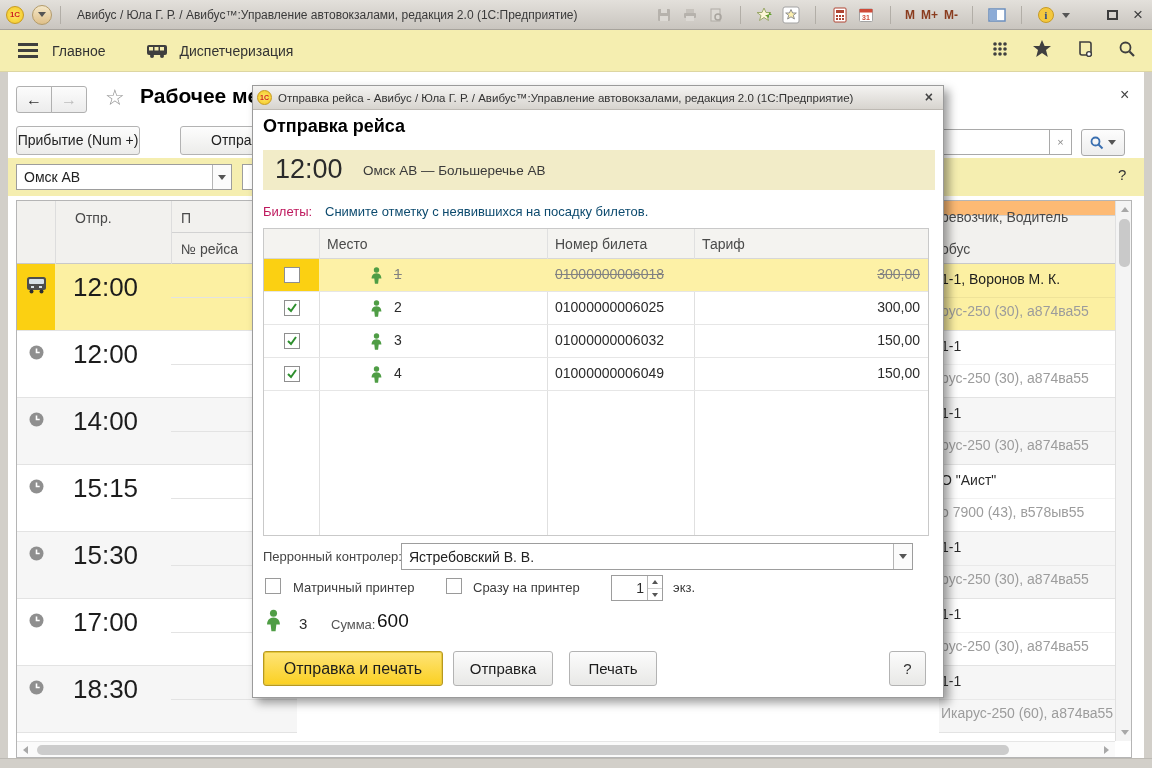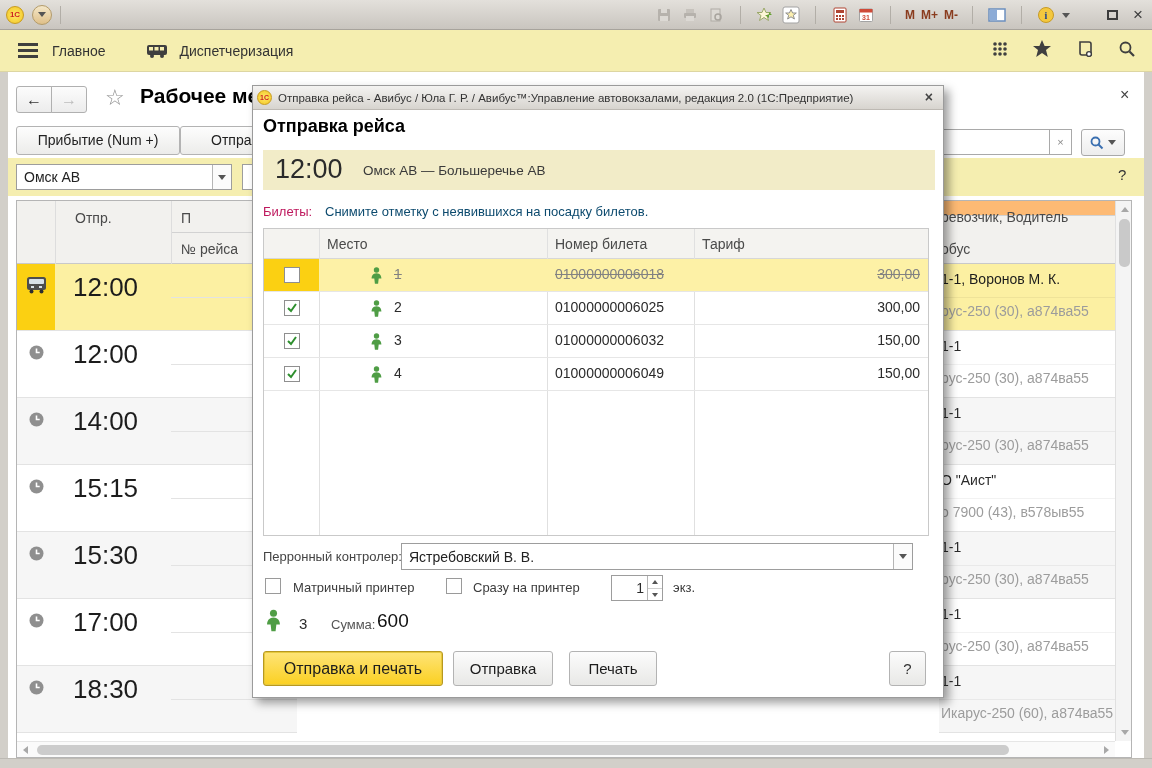--- a/index.html
+++ b/index.html
@@ -119,20 +119,21 @@
 </style>
 </head>
 <body>
 
 <div class="titlebar">
   <span class="logo1c" style="margin-left:6px">1С</span>
   <span class="sysbtn">
       <span class="caret-down"></span>
     </span>
   <span class="tb-sep"></span>
+  <span class="tb-title">Авибус / Юла Г. Р. / Авибус™:Управление автовокзалами, редакция 2.0 (1С:Предприятие)</span>
   <div class="tb-icons">
     <span class="tbi">
         <svg width="16" height="16">
           <rect x="2" y="2" width="12" height="12" rx="1" fill="#b6b2ac"></rect>
           <rect x="5" y="2" width="6" height="4" fill="#dcd9d4"></rect>
           <rect x="4" y="9" width="8" height="5" fill="#dcd9d4"></rect>
         </svg>
       </span>
     <span class="tbi">
         <svg width="16" height="16">
@@ -254,21 +255,21 @@
 <div class="abs strip" style="left:0;top:72px;width:8px;height:696px"></div>
 <div class="abs strip" style="left:1144px;top:72px;width:8px;height:696px"></div>
 <div class="abs strip" style="left:0;top:758px;width:1152px;height:10px;border-top:1px solid #bdbab4"></div>
 
 <div class="navbtn" style="left:16px;border-radius:3px 0 0 3px"><span style="color:#333">←</span></div>
 <div class="navbtn" style="left:51px;border-radius:0 3px 3px 0"><span style="color:#bdbdbd">→</span></div>
 <div class="abs" style="left:105px;top:85px;font-size:22px;color:#8f8f8f">☆</div>
 <div class="wtitle">Рабочее ме</div>
 <div class="abs" style="left:1120px;top:86px;font-size:16px;color:#444">×</div>
 
-<div class="toolbtn" style="left:16px;width:164px">Прибытие (Num +)</div>
+<div class="toolbtn" style="left:16px;width:124px">Прибытие (Num +)</div>
 <div class="toolbtn" style="left:180px;width:150px;text-align:left;padding-left:30px">Отправк</div>
 
 <div class="abs" style="left:898px;top:129px;width:152px;height:26px;background:#fff;border:1px solid #a9a9a9"></div>
 <div class="abs" style="left:1050px;top:129px;width:22px;height:26px;background:#fff;border:1px solid #a9a9a9;border-left:none;text-align:center;line-height:24px;font-size:11px;color:#8a8a8a">×</div>
 <div class="abs" style="left:1081px;top:129px;width:44px;height:27px;border:1px solid #a9a9a9;border-radius:3px;background:linear-gradient(#fdfdfd,#ededed);display:flex;align-items:center;justify-content:center;gap:4px">
   <svg width="14" height="14">
       <circle cx="5.5" cy="5.5" r="4" fill="none" stroke="#3a6fb0" stroke-width="1.8"></circle>
       <line x1="8.5" y1="8.5" x2="12.5" y2="12.5" stroke="#3a6fb0" stroke-width="2"></line>
     </svg>
   <span class="caret-down"></span>

